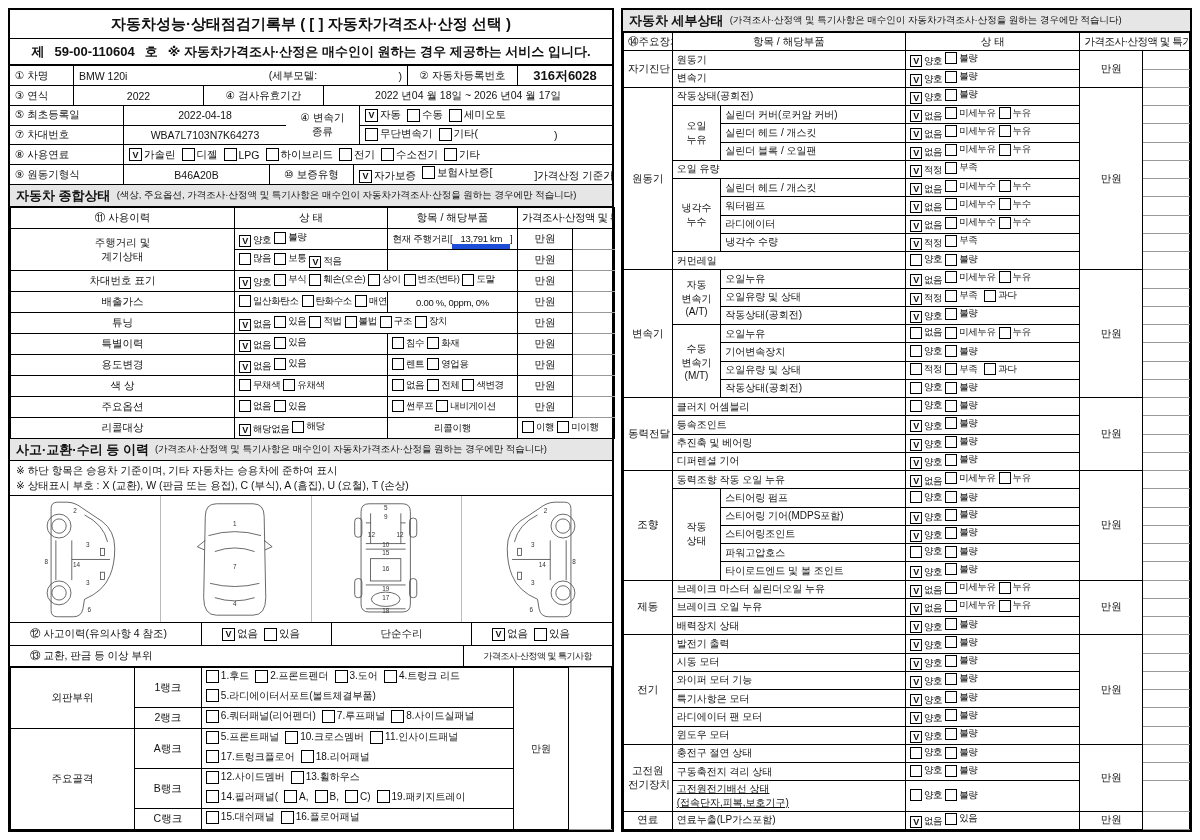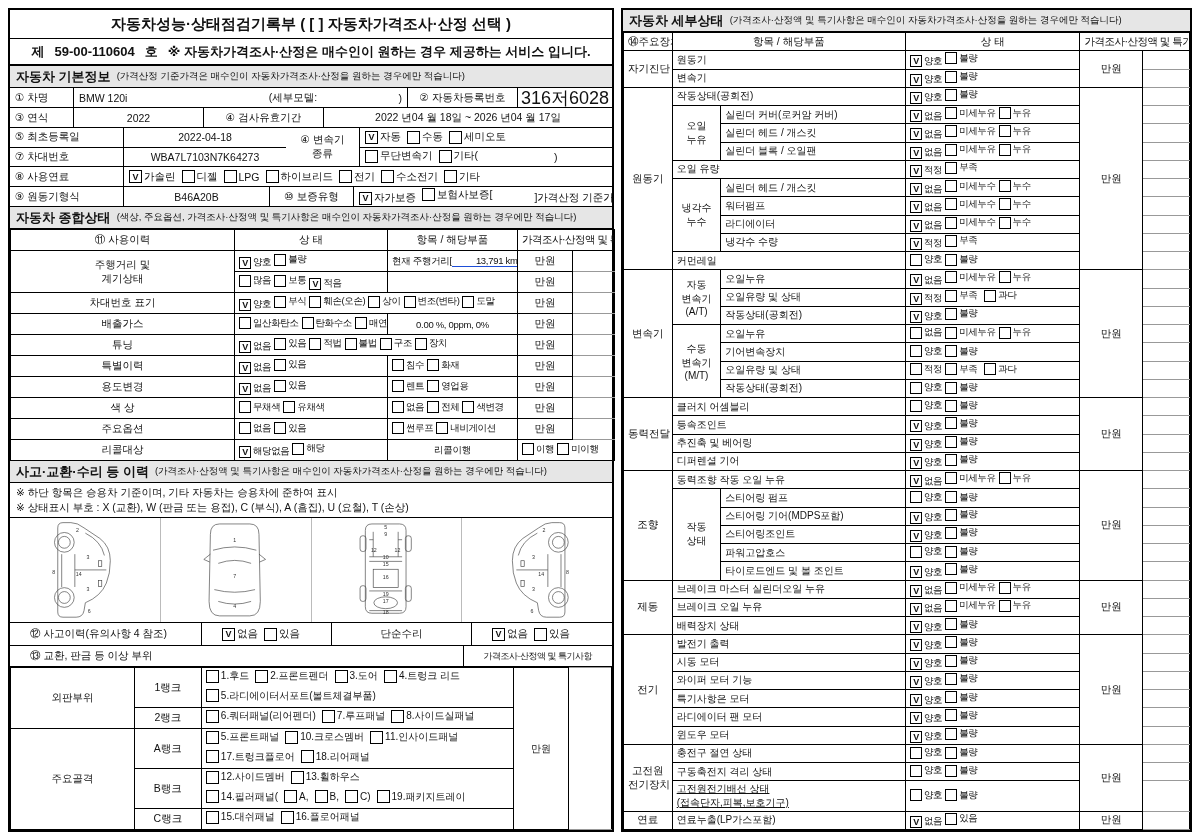--- a/index.html
+++ b/index.html
@@ -14,21 +14,21 @@
 
   .band{height:21px;display:flex;align-items:center;background:#e6e6e6;border-bottom:1px solid #000;padding:0 6px;gap:6px;flex:none;}
   .band .bt{font-weight:bold;font-size:13px;}
   .band .bn{font-size:9.5px;}
 
   
   .brow{display:flex;border-bottom:1px solid #000;flex:none;height:19px;font-size:10.5px;}
   .bcell{display:flex;align-items:center;padding:0 5px;border-right:1px solid #000;box-sizing:border-box;white-space:nowrap;overflow:hidden;}
   .bcell:last-child{border-right:none;}
   .bcell.c{justify-content:center;}
-  .reg{font-weight:normal;font-size:18px;}
+  .reg{font-weight:bold;font-size:13px;}
   .b34{display:flex;border-bottom:1px solid #000;flex:none;height:38px;font-size:10.5px;}
   .b34 .col{display:flex;flex-direction:column;}
   .b34 .hrow{flex:1;display:flex;}
   .b34 .hrow:first-child{border-bottom:1px solid #000;}
 
   table{border-collapse:collapse;width:100%;table-layout:fixed;}
   td,th{border:1px solid #000;padding:0 4px;font-size:10.5px;font-weight:normal;white-space:nowrap;overflow:hidden;box-sizing:border-box;}
   tr{height:21px;}
   .hdr td{text-align:center;font-size:10.5px;}
   .ph{font-size:9px;letter-spacing:-0.5px;text-align:center;}
@@ -36,21 +36,21 @@
   td.price{text-align:center;border-right:1px solid #000;}
   td.blank{border-left:1px solid #000;border-top:1px solid #999;border-bottom:1px solid #999;}
   td.item{text-align:center;font-size:9.5px;letter-spacing:-0.3px;}
 
   .ck{display:inline-flex;align-items:center;margin-right:6px;white-space:nowrap;}
   .ck.gap{margin-left:4px;}
   .cb{display:inline-flex;width:11px;height:11px;border:1.5px solid #000;align-items:center;justify-content:center;font-size:9px;font-weight:bold;margin-right:2px;flex:none;background:#fff;}
   .tight .ck{margin-right:3px;font-size:9.5px;letter-spacing:-0.4px;}
   .tight .cb{width:10px;height:10px;}
 
-  .u{border-bottom:1px solid #1d4ed8;padding:0 24px;}
+  .u{border-bottom:5px solid #1d4ed8;padding:0 8px;}
 
   .acc-notes{border-bottom:1px solid #000;padding:2px 6px;font-size:10.5px;line-height:15px;flex:none;}
   .diagrams{flex:1;display:flex;border-bottom:1px solid #000;min-height:0;}
   .dbox{flex:1;border-right:1px solid #bbb;display:flex;align-items:center;justify-content:center;}
   .dbox:last-child{border-right:none;}
   .dbox svg{height:96%;}
   .dbox path,.dbox line,.dbox circle,.dbox rect,.dbox ellipse{fill:none;stroke:#444;stroke-width:1;}
   .dbox text{fill:#333;font-size:8px;stroke:none;font-family:"Liberation Sans",sans-serif;}
 
   .frow{display:flex;border-bottom:1px solid #000;flex:none;align-items:stretch;font-size:10.5px;}
@@ -80,24 +80,20 @@
 
   <div class="panel left">
     <div class="title-row">자동차성능·상태점검기록부 ( [      ] 자동차가격조사·산정 선택 )</div>
     <div class="subtitle-row">
       <span>제</span>
       <span>59-00-110604</span>
       <span>호</span>
       <span>※ 자동차가격조사·산정은 매수인이 원하는 경우 제공하는 서비스 입니다.</span>
     </div>
 
-    <div class="band">
-      <span class="bt">자동차 기본정보</span>
-      <span class="bn">(가격산정 기준가격은 매수인이 자동차가격조사·산정을 원하는 경우에만 적습니다)</span>
-    </div>
 
     <div class="brow">
       <div class="bcell" style="width:64px">① 차명</div>
       <div class="bcell" style="width:334px;justify-content:space-between">
         <span>BMW 120i</span>
         <span style="margin-left:60px">(세부모델:</span>
         <span>)</span>
       </div>
       <div class="bcell c" style="width:110px">② 자동차등록번호</div>
       <div class="bcell c reg" style="width:94px">316저6028</div>

